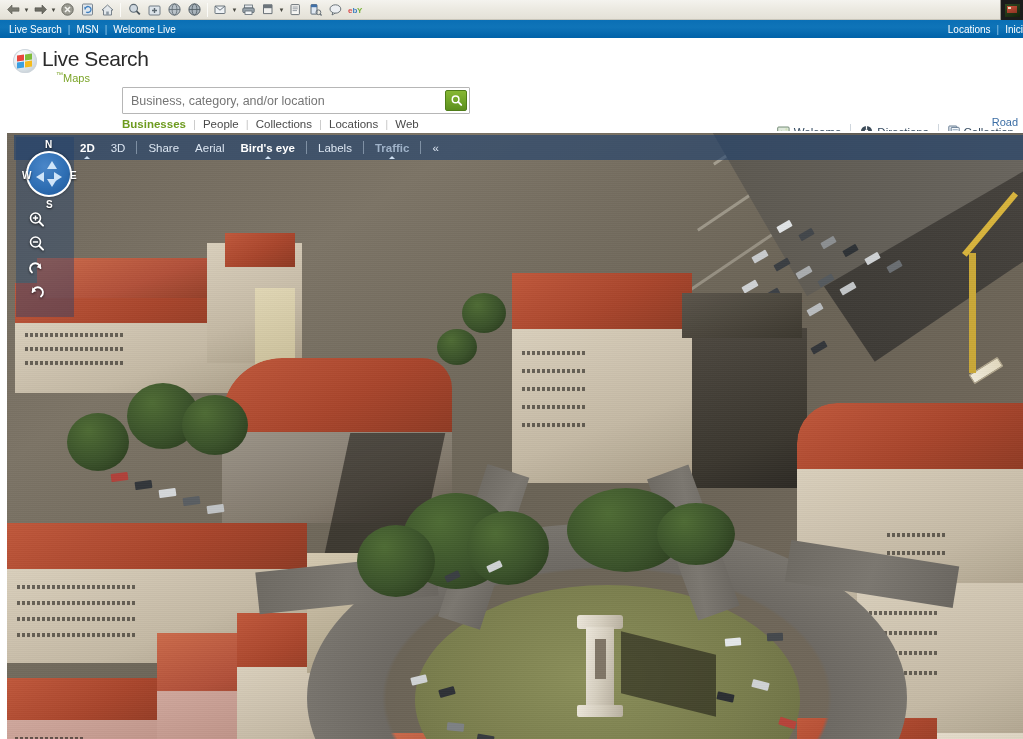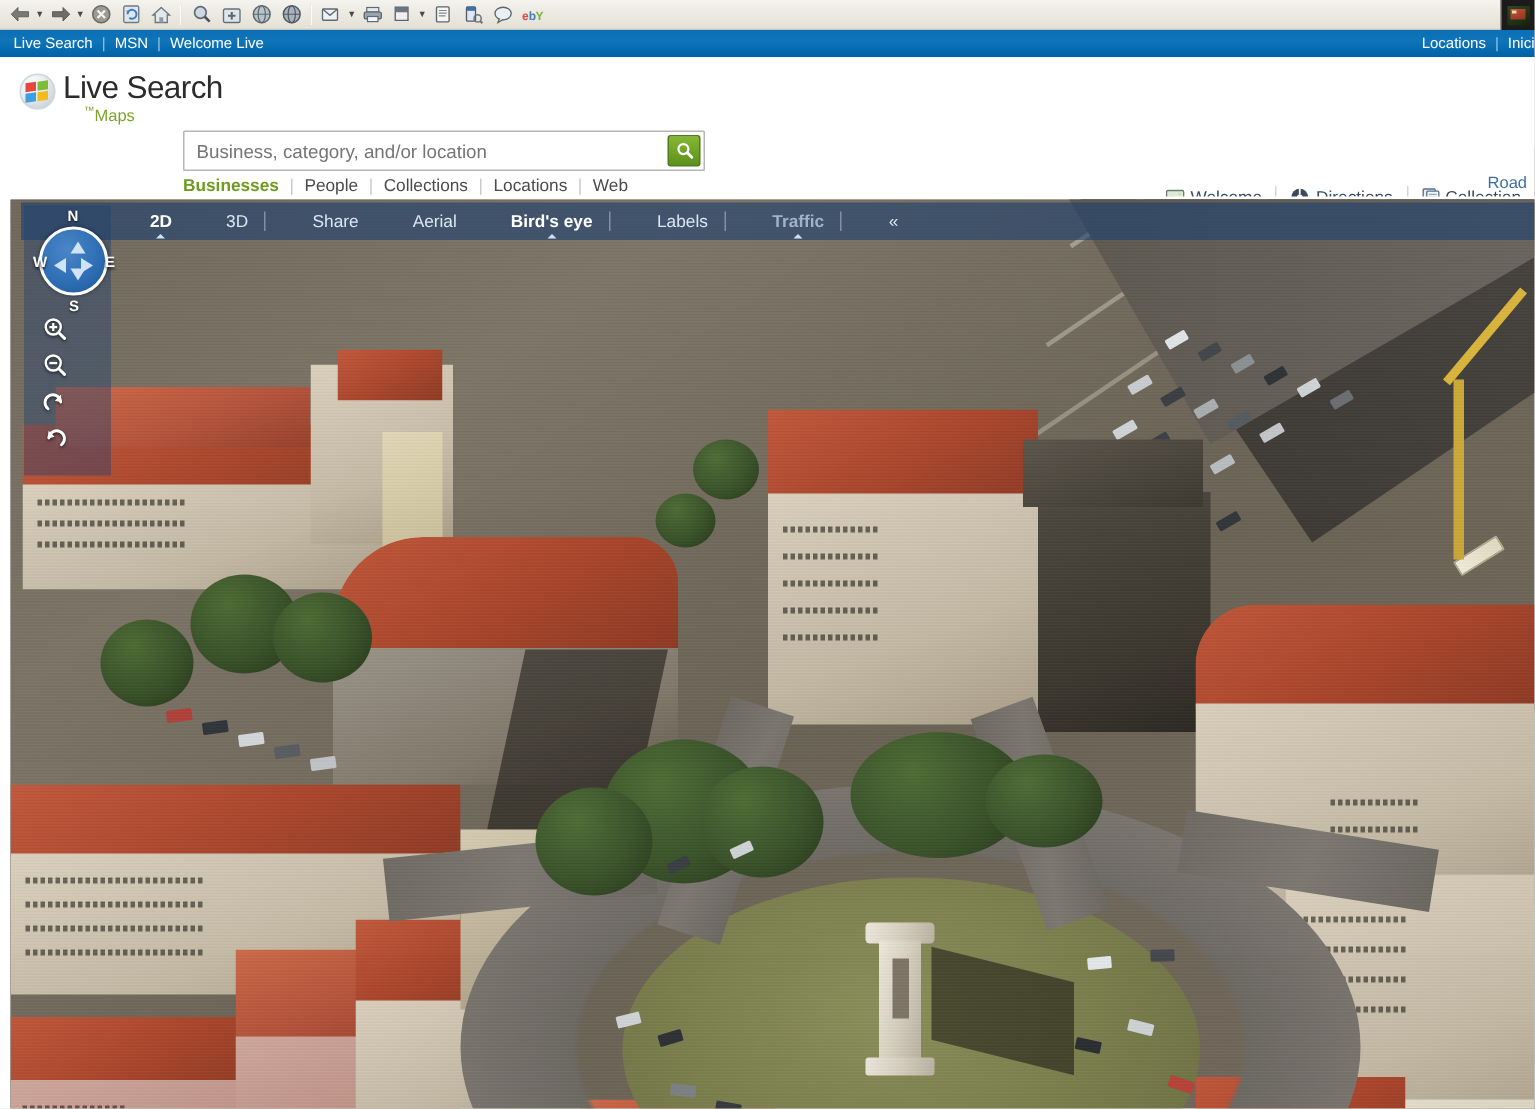--- a/index.html
+++ b/index.html
@@ -206,21 +206,20 @@
     background: rgba(30,64,110,0.62);
     display: flex; align-items: center;
     color: #e8eef6;
     font-size: 11.5px;
   }
   .mt-spacer { width: 58px; }
   .mt-item {
     position: relative;
     padding: 0 8px; color: #dce6f2; text-decoration: none; white-space: nowrap;
     line-height: 24px;
-    margin-left: 20px;
   }
   .mt-item.on { color: #ffffff; font-weight: bold; }
   .mt-item.dim { color: #9fb2c8; font-weight: bold; }
   .mt-item.caret::after {
     content: ""; position: absolute; left: 50%; bottom: 1px;
     margin-left: -3px;
     border-left: 3px solid transparent; border-right: 3px solid transparent;
     border-bottom: 3px solid #cfe0f2;
   }
   .mt-pipe { width: 1px; height: 13px; background: rgba(215,230,245,0.42); margin: 0 3px; }

